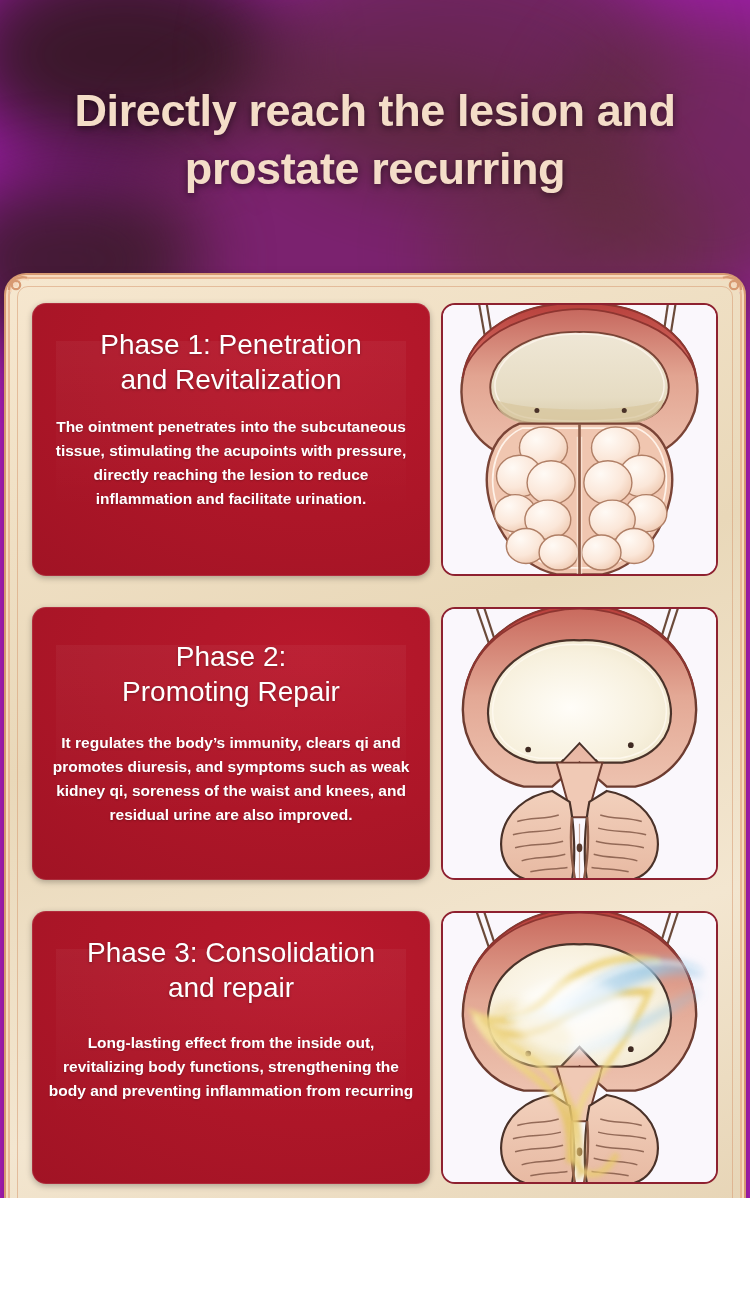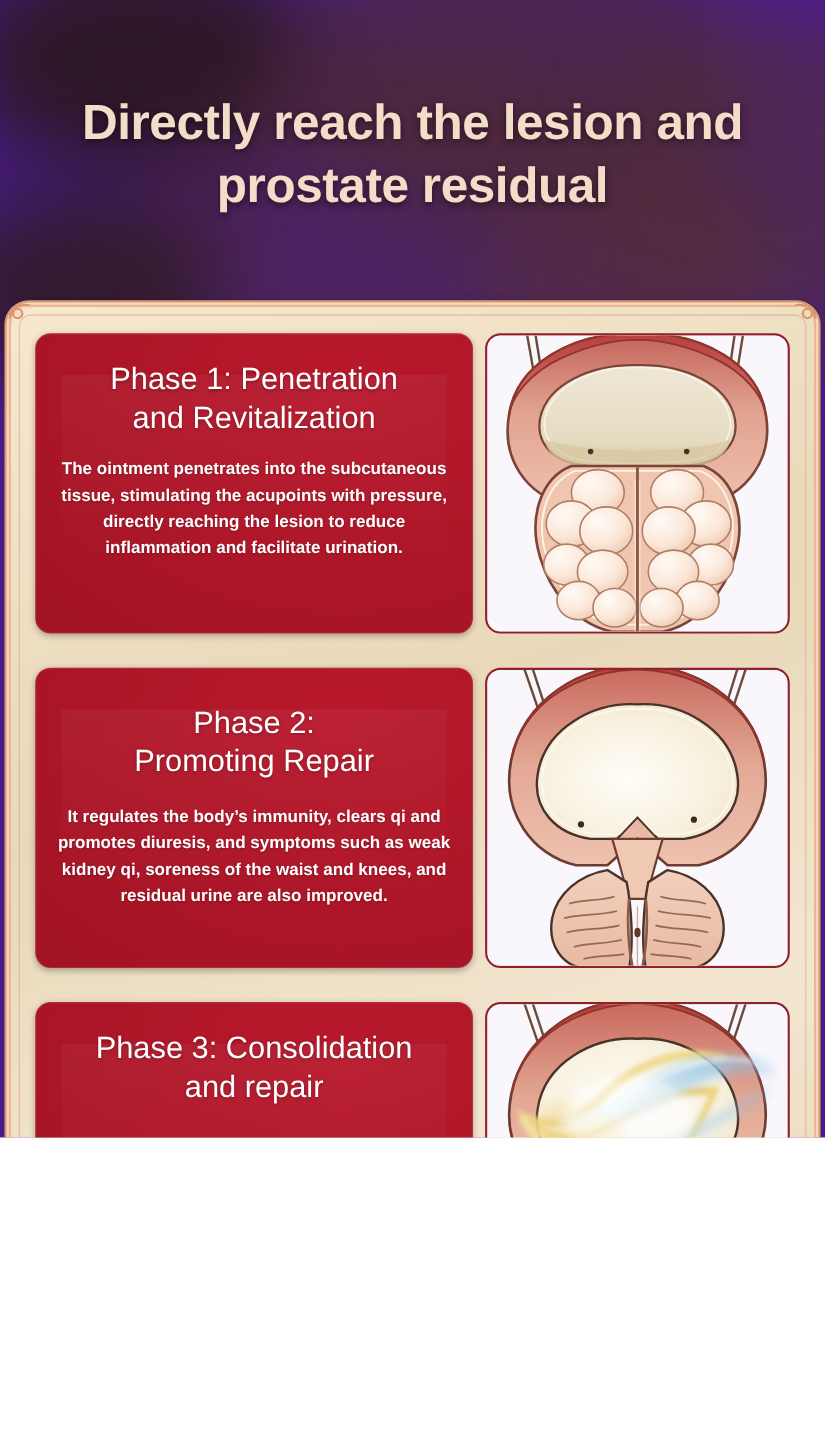--- a/index.html
+++ b/index.html
@@ -6,22 +6,22 @@
 
   html, body {
     width:750px; height:1314px;
     overflow:hidden;
     font-family:"Liberation Sans", sans-serif;
   }
 
   
   #page {
     position:relative;
-    width:750px; height:1034px;
-    background:#4c1d95;
+    width:750px; height:1198px;
+    background:#a21caf;
     overflow:hidden;
   }
   .bg-blobs { position:absolute; inset:0; }
   .bg-blobs i {
     position:absolute;
     border-radius:50%;
     filter:blur(38px);
     display:block;
   }
   .b1 { width:330px; height:210px; left:-40px;  top:-50px;  background:#2a1715; opacity:.85; }
@@ -167,21 +167,21 @@
       <i class="b4"></i>
     <i class="b5"></i>
       <i class="b6"></i>
       <i class="b7"></i>
       <i class="b8"></i>
       <i class="b9"></i>
   </div>
 
   <div id="headline">
     <span>Directly reach the lesion and</span>
-    <span>prostate residual</span>
+    <span>prostate recurring</span>
   </div>
 
   <div id="frame">
 
     <div class="corner c-tl">
       <svg viewBox="0 0 34 34">
         <path d="M2 14 Q2 6 8 3 Q14 0 20 2" fill="none" stroke="#d79a72" stroke-width="2.4"></path>
         <path d="M4 16 Q4 8 10 5 Q16 2 22 4" fill="none" stroke="#f7d9bd" stroke-width="1.6"></path>
         <circle cx="9" cy="9" r="4.2" fill="none" stroke="#d79a72" stroke-width="2.2"></circle>
         <circle cx="9" cy="9" r="2" fill="#f7d9bd"></circle>

